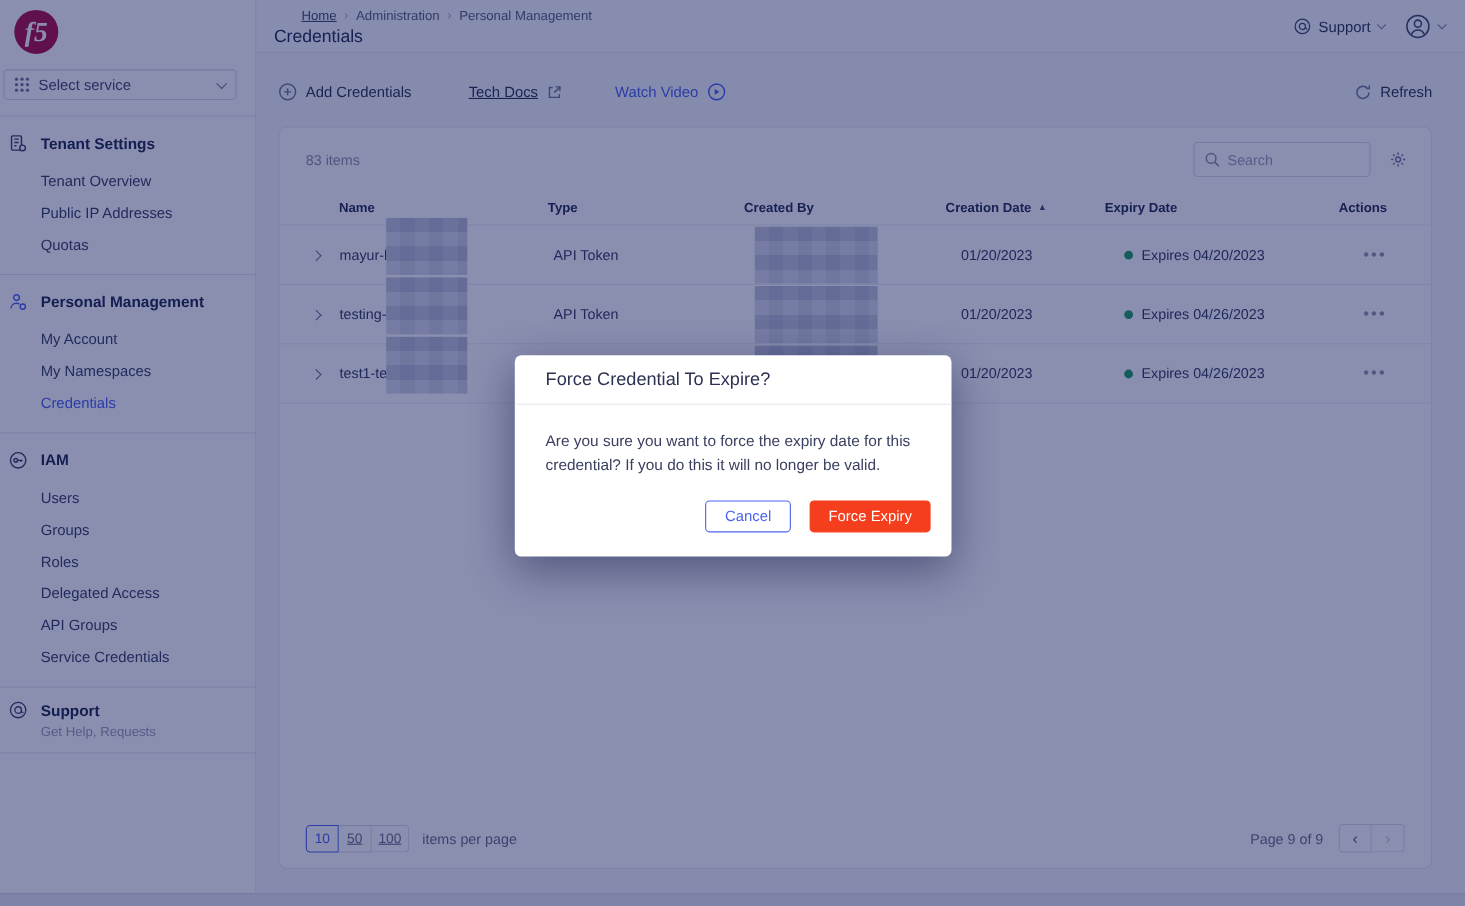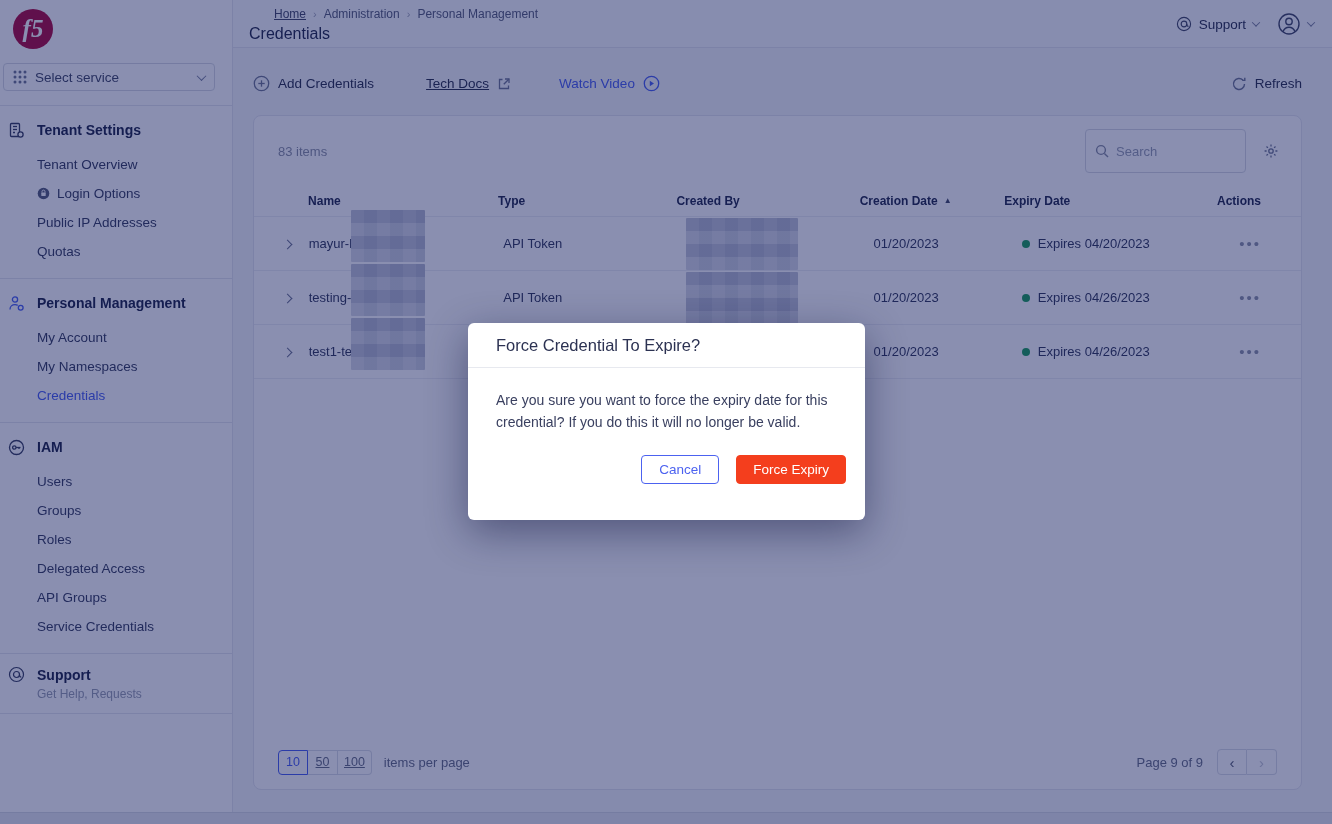--- a/index.html
+++ b/index.html
@@ -48,21 +48,21 @@
   .toolbar{margin-top:27px;display:flex;align-items:center;font-size:13.5px;color:#2e3550;}
   .tool{display:flex;align-items:center;gap:8px;cursor:pointer;}
   .tool.docs{margin-left:52px;text-decoration:underline;}
   .tool.video{margin-left:48px;color:var(--accent);}
   .toolbar .grow{flex:1;}
   .tool.refresh{color:#2e3550;}
 
   .card{margin-top:23px;height:675px;background:#fff;border:1px solid var(--border);border-radius:8px;position:relative;}
   .card-head{display:flex;align-items:center;padding:13px 22px 12px 24px;}
   .items-count{font-size:13px;color:var(--muted);flex:1;}
-  .search-box{width:161px;height:44px;border:1px solid #d7dae3;border-radius:4px;display:flex;align-items:center;gap:7px;padding:0 9px;background:#fff;}
+  .search-box{width:161px;height:32px;border:1px solid #d7dae3;border-radius:4px;display:flex;align-items:center;gap:7px;padding:0 9px;background:#fff;}
   .search-box input{border:none;outline:none;width:110px;font-size:13px;font-family:inherit;color:#333a58;background:transparent;}
   .search-box input::placeholder{color:#9aa1b4;}
   .gear-wrap{margin-left:17px;cursor:pointer;}
 
   .thead,.trow{display:flex;align-items:center;padding:0 40px 0 30px;}
   .thead{height:32px;font-size:12px;font-weight:bold;color:#272e50;border-bottom:1px solid #eceef3;}
   .trow{height:54px;border-bottom:1px solid #eceef3;font-size:13px;color:#363d5e;}
   .c-chev{width:25px;color:#6c7390;}
   .c-name{width:197px;position:relative;display:flex;align-items:center;}
   .c-type{width:185px;}
@@ -95,21 +95,21 @@
   .nav-btn:first-child{border-radius:4px 0 0 4px;}
   .nav-btn:last-child{border-radius:0 4px 4px 0;border-left:none;color:#c3c7d4;}
 
   .bottom-strip{position:absolute;left:0;right:0;bottom:0;height:12px;background:#e8eaf0;border-top:1px solid #d8dbe3;z-index:1;}
 
   
   .overlay{position:absolute;inset:0;background:rgba(6,18,88,0.47);z-index:40;}
   .modal{position:absolute;left:468px;top:323px;width:397px;z-index:50;background:#fff;border-radius:6px;box-shadow:0 12px 40px rgba(10,15,60,.45);}
   .modal-head{padding:13px 28px 12px;font-size:16.5px;color:#2c3252;border-bottom:1px solid #e7e9ef;}
   .modal-body{padding:21px 28px 8px;font-size:14px;line-height:1.58;color:#3a4060;}
-  .modal-foot{display:flex;justify-content:flex-end;gap:17px;padding:14px 19px 36px;}
+  .modal-foot{display:flex;justify-content:flex-end;gap:17px;padding:14px 19px 22px;}
   .btn{font-family:inherit;font-size:13.5px;border-radius:4px;height:29px;padding:0 16px;cursor:pointer;}
   .btn-cancel{background:#fff;border:1px solid var(--accent);color:var(--accent);padding:0 17px;}
   .btn-danger{background:var(--danger);border:1px solid var(--danger);color:#fff;}
 </style>
 </head>
 <body>
 
 <aside class="sidebar">
   <div class="logo">
     <svg width="42" height="42" viewBox="0 0 42 42">
@@ -146,28 +146,20 @@
           <line x1="5" y1="7.5" x2="9" y2="7.5"></line>
           <line x1="5" y1="10.5" x2="7" y2="10.5"></line>
         <circle cx="12.5" cy="12.5" r="2.6" fill="#fff" stroke="#3c4362"></circle>
       </svg>
       <span>Tenant Settings</span>
     </div>
     <div class="sec-items">
       <div class="side-item">
           <span>Tenant Overview</span>
         </div>
-      <div class="side-item">
-        <svg width="13" height="13" viewBox="0 0 13 13">
-            <circle cx="6.5" cy="6.5" r="5.8" fill="#59607c"></circle>
-            <rect x="4.3" y="5.6" width="4.4" height="3.4" rx="0.6" fill="#fff"></rect>
-            <path d="M5 5.6 V4.6 a1.5 1.5 0 0 1 3 0 V5.6" fill="none" stroke="#fff" stroke-width="1"></path>
-          </svg>
-        <span>Login Options</span>
-      </div>
       <div class="side-item">
           <span>Public IP Addresses</span>
         </div>
       <div class="side-item">
           <span>Quotas</span>
         </div>
     </div>
   </div>
   <div class="divider"></div>
 

